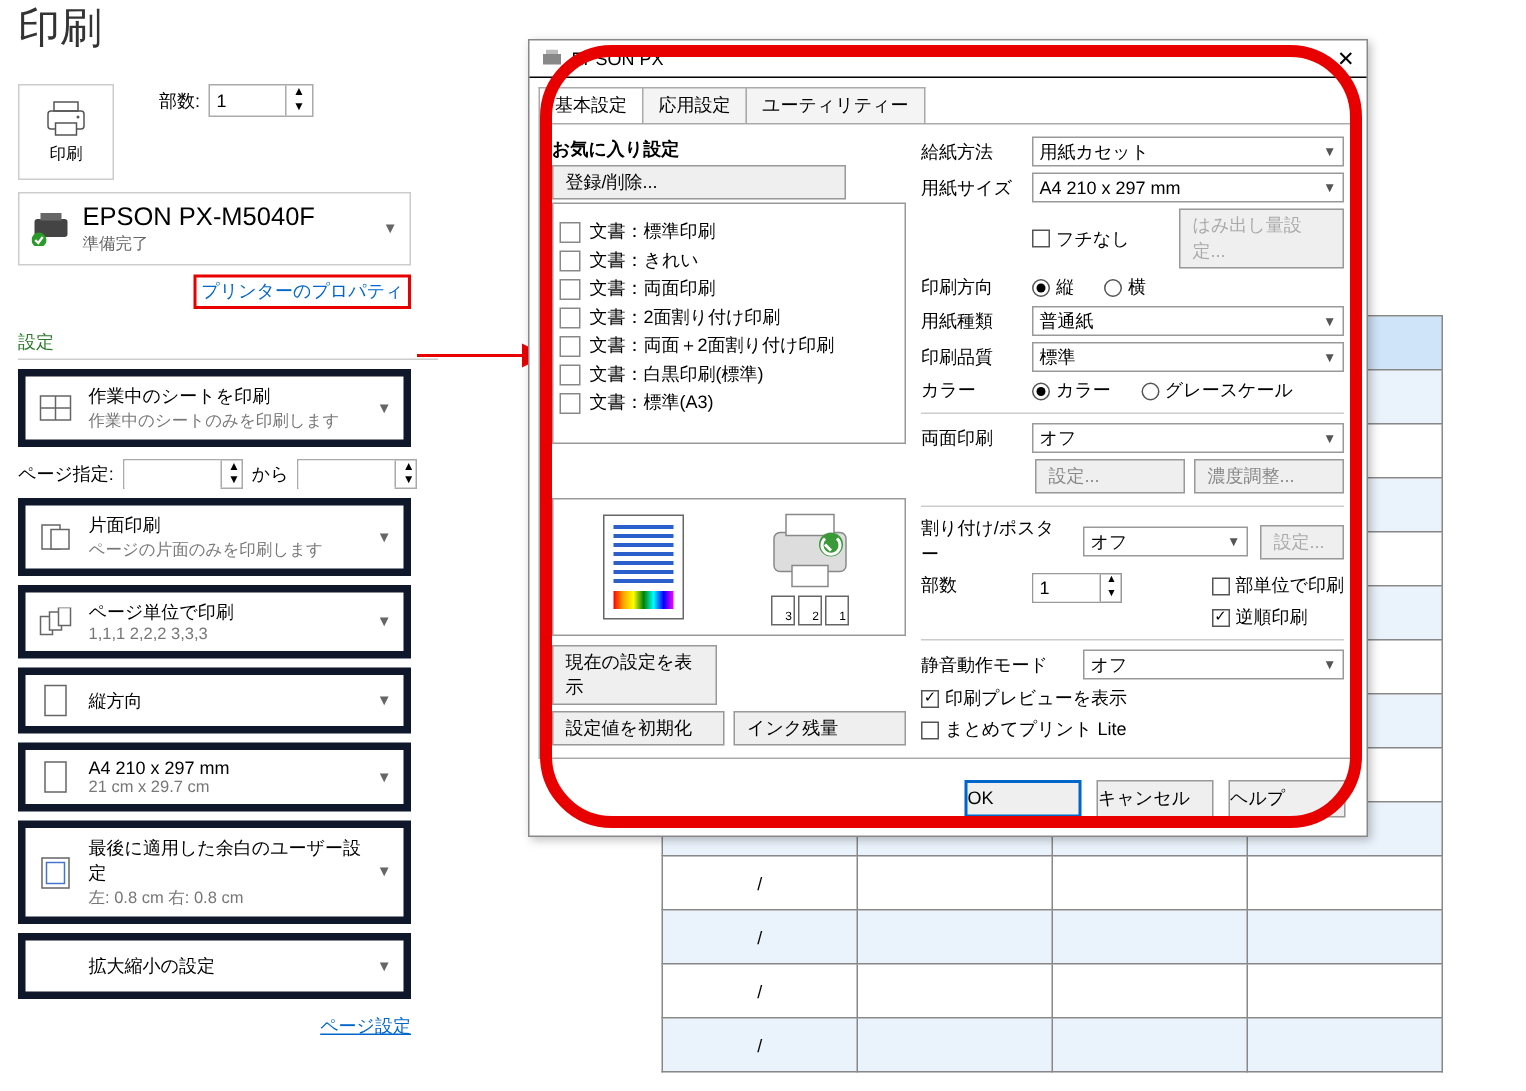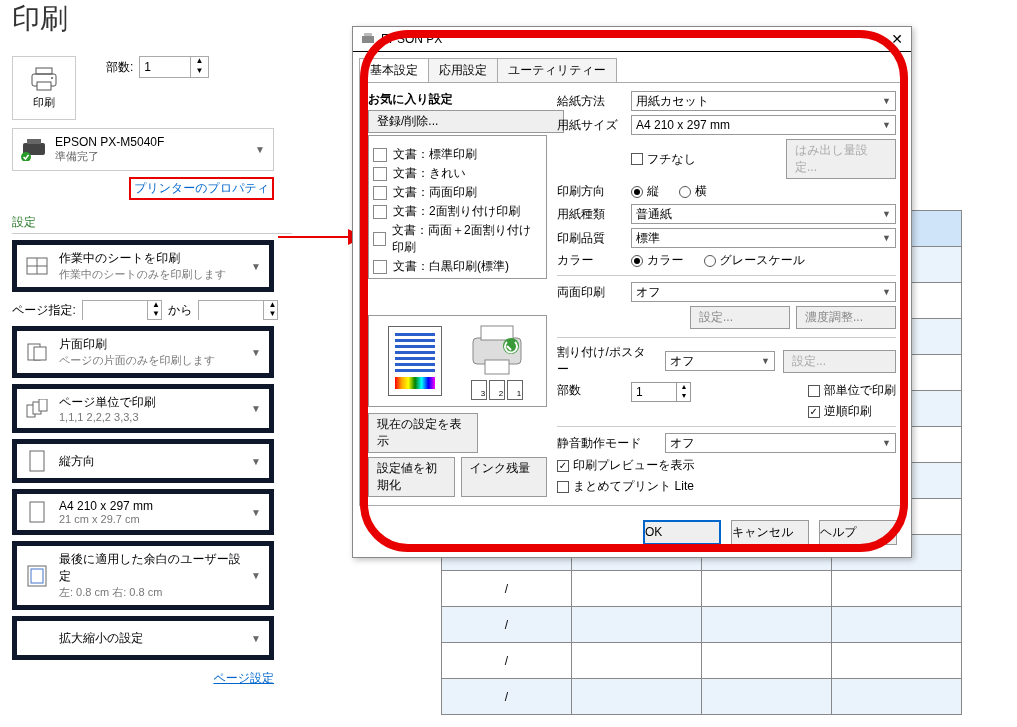--- a/index.html
+++ b/index.html
@@ -16,21 +16,21 @@
 .spinner input { border: none; width: 50px; padding: 2px 4px; font-size: 12px; outline: none; }
 .spin-btns { display: flex; flex-direction: column; border-left: 1px solid #aaa; }
 .spin-btns span { width: 16px; height: 10px; line-height: 8px; font-size: 8px; text-align: center; cursor: pointer; }
 
 .section-title { font-size: 20px; color: #2a7a2a; font-weight: 400; margin-top: 28px; display: flex; align-items: center; justify-content: space-between; }
 .section-title.with-line { border-bottom: 1px solid #ccc; padding-bottom: 2px; width: 280px; }
 .info-icon { color: #999; font-size: 12px; border: 1px solid #ccc; border-radius: 50%; width: 14px; height: 14px; display: inline-flex; align-items: center; justify-content: center; }
 
 .printer-box { border: 1px solid #ccc; padding: 6px 8px; display: flex; align-items: center; gap: 8px; margin-top: 8px; width: 262px; }
 .printer-box .txt { flex: 1; }
-.printer-box .name { font-size: 12px; }
+.printer-box .name { font-size: 17px; }
 .printer-box .status { font-size: 11px; color: #666; }
 .dd-icon { font-size: 10px; color: #666; }
 
 .link-prop { color: #0066cc; font-size: 12px; text-align: right; margin-top: 6px; width: 262px; display: block; text-decoration: underline; cursor: pointer; }
 .link-prop-hl { border: 2px solid #e80000; display: inline-block; padding: 1px 3px; }
 
 .setting-box { border: 5px solid #0f172a; padding: 5px 8px; display: flex; align-items: center; gap: 10px; margin-top: 6px; width: 262px; }
 .setting-box .icon { width: 24px; height: 24px; display: flex; align-items: center; justify-content: center; color: #666; }
 .setting-box .txt { flex: 1; }
 .setting-box .t1 { font-size: 12px; }
@@ -43,21 +43,21 @@
 
 
 .dialog { position: absolute; left: 352px; top: 26px; width: 560px; background: #fff; border: 1px solid #888; box-shadow: 2px 2px 6px rgba(0,0,0,0.25); }
 .titlebar { display: flex; align-items: center; justify-content: space-between; padding: 4px 8px; font-size: 12px; border-bottom: 1px solid #000000; }
 .titlebar .left { display: flex; align-items: center; gap: 6px; }
 .close { font-size: 14px; cursor: pointer; }
 .tab-row { display: flex; margin: 6px 6px 0 6px; }
 .tab { border: 1px solid #aaa; padding: 3px 10px; font-size: 12px; background: #f4f4f4; border-bottom: none; margin-right: -1px; cursor: pointer; }
 .tab.active { background: #fff; }
 .dlg-body { border: 1px solid #aaa; margin: 0 6px 6px 6px; padding: 8px; display: flex; gap: 10px; height: 424px; }
-.col-l { width: 179px; display: flex; flex-direction: column; }
+.col-l { width: 236px; display: flex; flex-direction: column; }
 .col-r { flex: 1; }
 .fav-title { font-weight: bold; font-size: 12px; }
 .btn { border: 1px solid #999; background: #efefef; padding: 2px 8px; font-size: 12px; cursor: pointer; display: inline-block; text-align: left; }
 .reg-btn { width: 196px; margin-top: 2px; }
 .fav-list { border: 1px solid #999; height: 186px; margin-top: 2px; padding: 9px 2px; overflow: hidden; }
 .fav-item { display: flex; align-items: center; gap: 6px; font-size: 12px; padding: 1px 2px; cursor: pointer; }
 .fav-item .ic { width: 14px; height: 14px; border: 1px solid #888; display: inline-block; }
 .preview-box { border: 1px solid #999; height: 92px; margin-top: 36px; display: flex; align-items: center; justify-content: space-around; padding: 6px; }
 .page-prev { width: 54px; height: 70px; border: 1px solid #666; background: #fff; position: relative; }
 .page-prev::before { content: ""; position: absolute; top: 6px; left: 6px; right: 6px; height: 40px; background: repeating-linear-gradient(to bottom, #2a5fcc 0 3px, transparent 3px 6px); }

